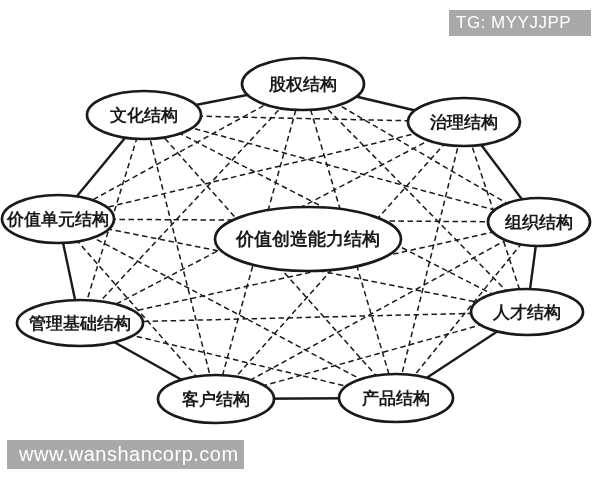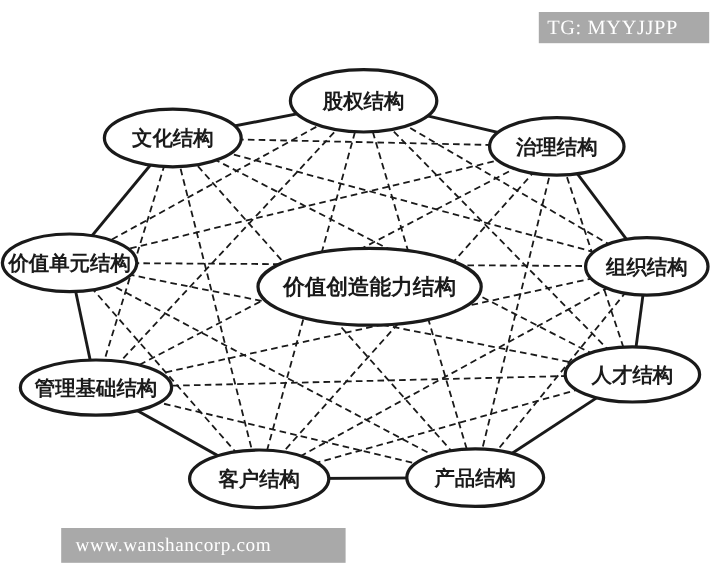--- a/index.html
+++ b/index.html
@@ -47,38 +47,36 @@
     font-size: 18px;
   }
   .wm {
     position: absolute;
     background: var(--wm-bg, #a9a9a9);
     color: var(--wm-text, #ffffff);
     display: flex;
     align-items: center;
     white-space: nowrap;
     overflow: hidden;
-    font-family: Liberation Serif, serif;
   }
   .wm-top {
     left: 449px; top: 10px;
     width: 142px; height: 26px;
     font-size: 17px;
     padding-left: 7px;
     box-sizing: border-box;
     letter-spacing: 0.5px;
   }
   .wm-bottom {
     left: 7px; top: 440px;
     width: 237px; height: 29px;
-    font-size: 16px;
+    font-size: 20px;
     padding-left: 12px;
     box-sizing: border-box;
     letter-spacing: 0.5px;
-    margin-left: 44px;
   }
 </style>
 </head>
 <body>
 
 <div class="stage">
   <svg id="diagram-svg" viewBox="0 0 600 480" xmlns="http://www.w3.org/2000/svg">
       <line x1="303" y1="84" x2="539" y2="222" class="edge-dashed"></line>
       <line x1="303" y1="84" x2="527" y2="312" class="edge-dashed"></line>
       <line x1="303" y1="84" x2="396" y2="398" class="edge-dashed"></line>

